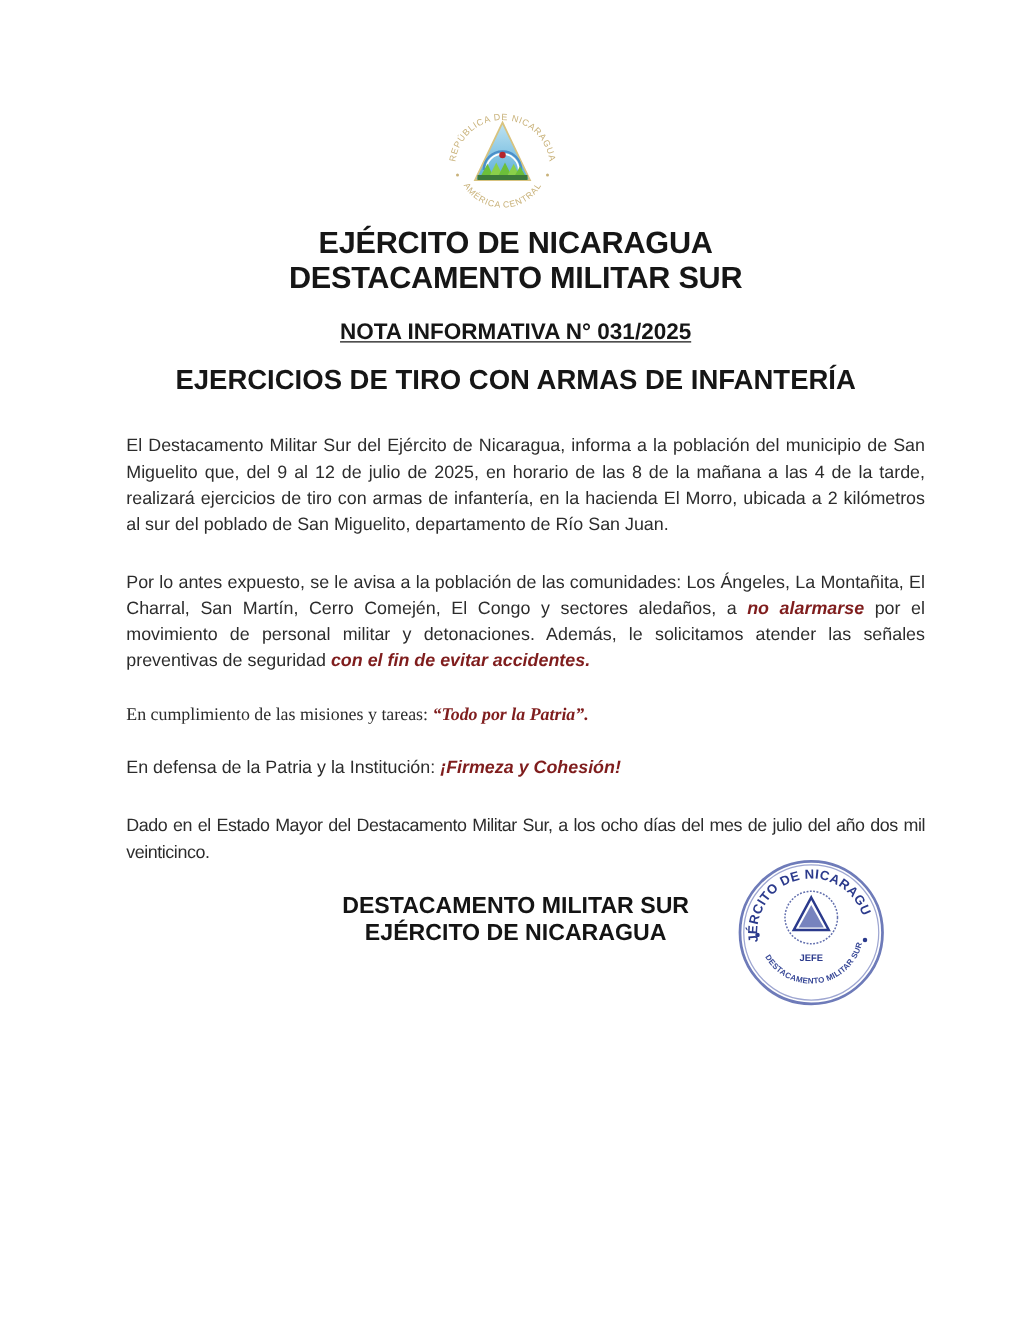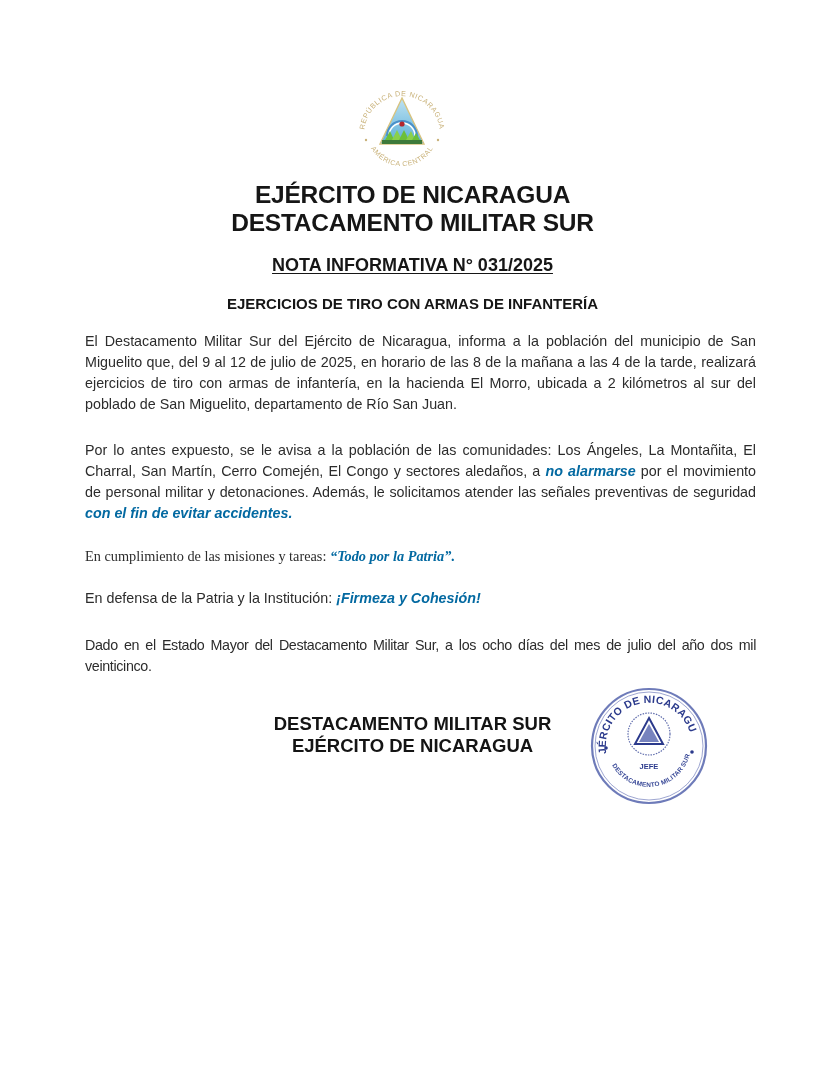--- a/index.html
+++ b/index.html
@@ -46,39 +46,39 @@
     .title-main div { white-space: nowrap; }
     .nota {
       top: 254px;
       font-size: 18px;
       line-height: 22px;
       text-decoration: underline;
       text-underline-offset: 2px;
     }
     .subject {
       top: 293px;
-      font-size: 15px;
+      font-size: 22px;
       line-height: 22px;
     }
     .body-text {
       position: absolute;
       left: 85px;
       width: 671px;
       font-size: 14.3px;
       line-height: 21px;
       color: #2c2c2c;
       text-align: justify;
     }
-    .body-text p { margin: 0; }
+    .body-text p { margin: 16px; }
     .p1 { top: 331px; }
     .p2 { top: 440px; text-align-last: left; }
     .p3 { top: 546px; font-family: Liberation Serif, serif; }
     .p4 { top: 588px; }
     .p5 { top: 635px; font-family: Liberation Sans, sans-serif; letter-spacing: -0.35px; }
-    .bi { font-weight: bold; font-style: italic; color: #0369a1; }
+    .bi { font-weight: bold; font-style: italic; color: #7f1d1d; }
     .signature {
       position: absolute;
       left: 240px;
       width: 345px;
       top: 713px;
       text-align: center;
       font-weight: bold;
       font-size: 18.5px;
       line-height: 22px;
       color: #141414;

